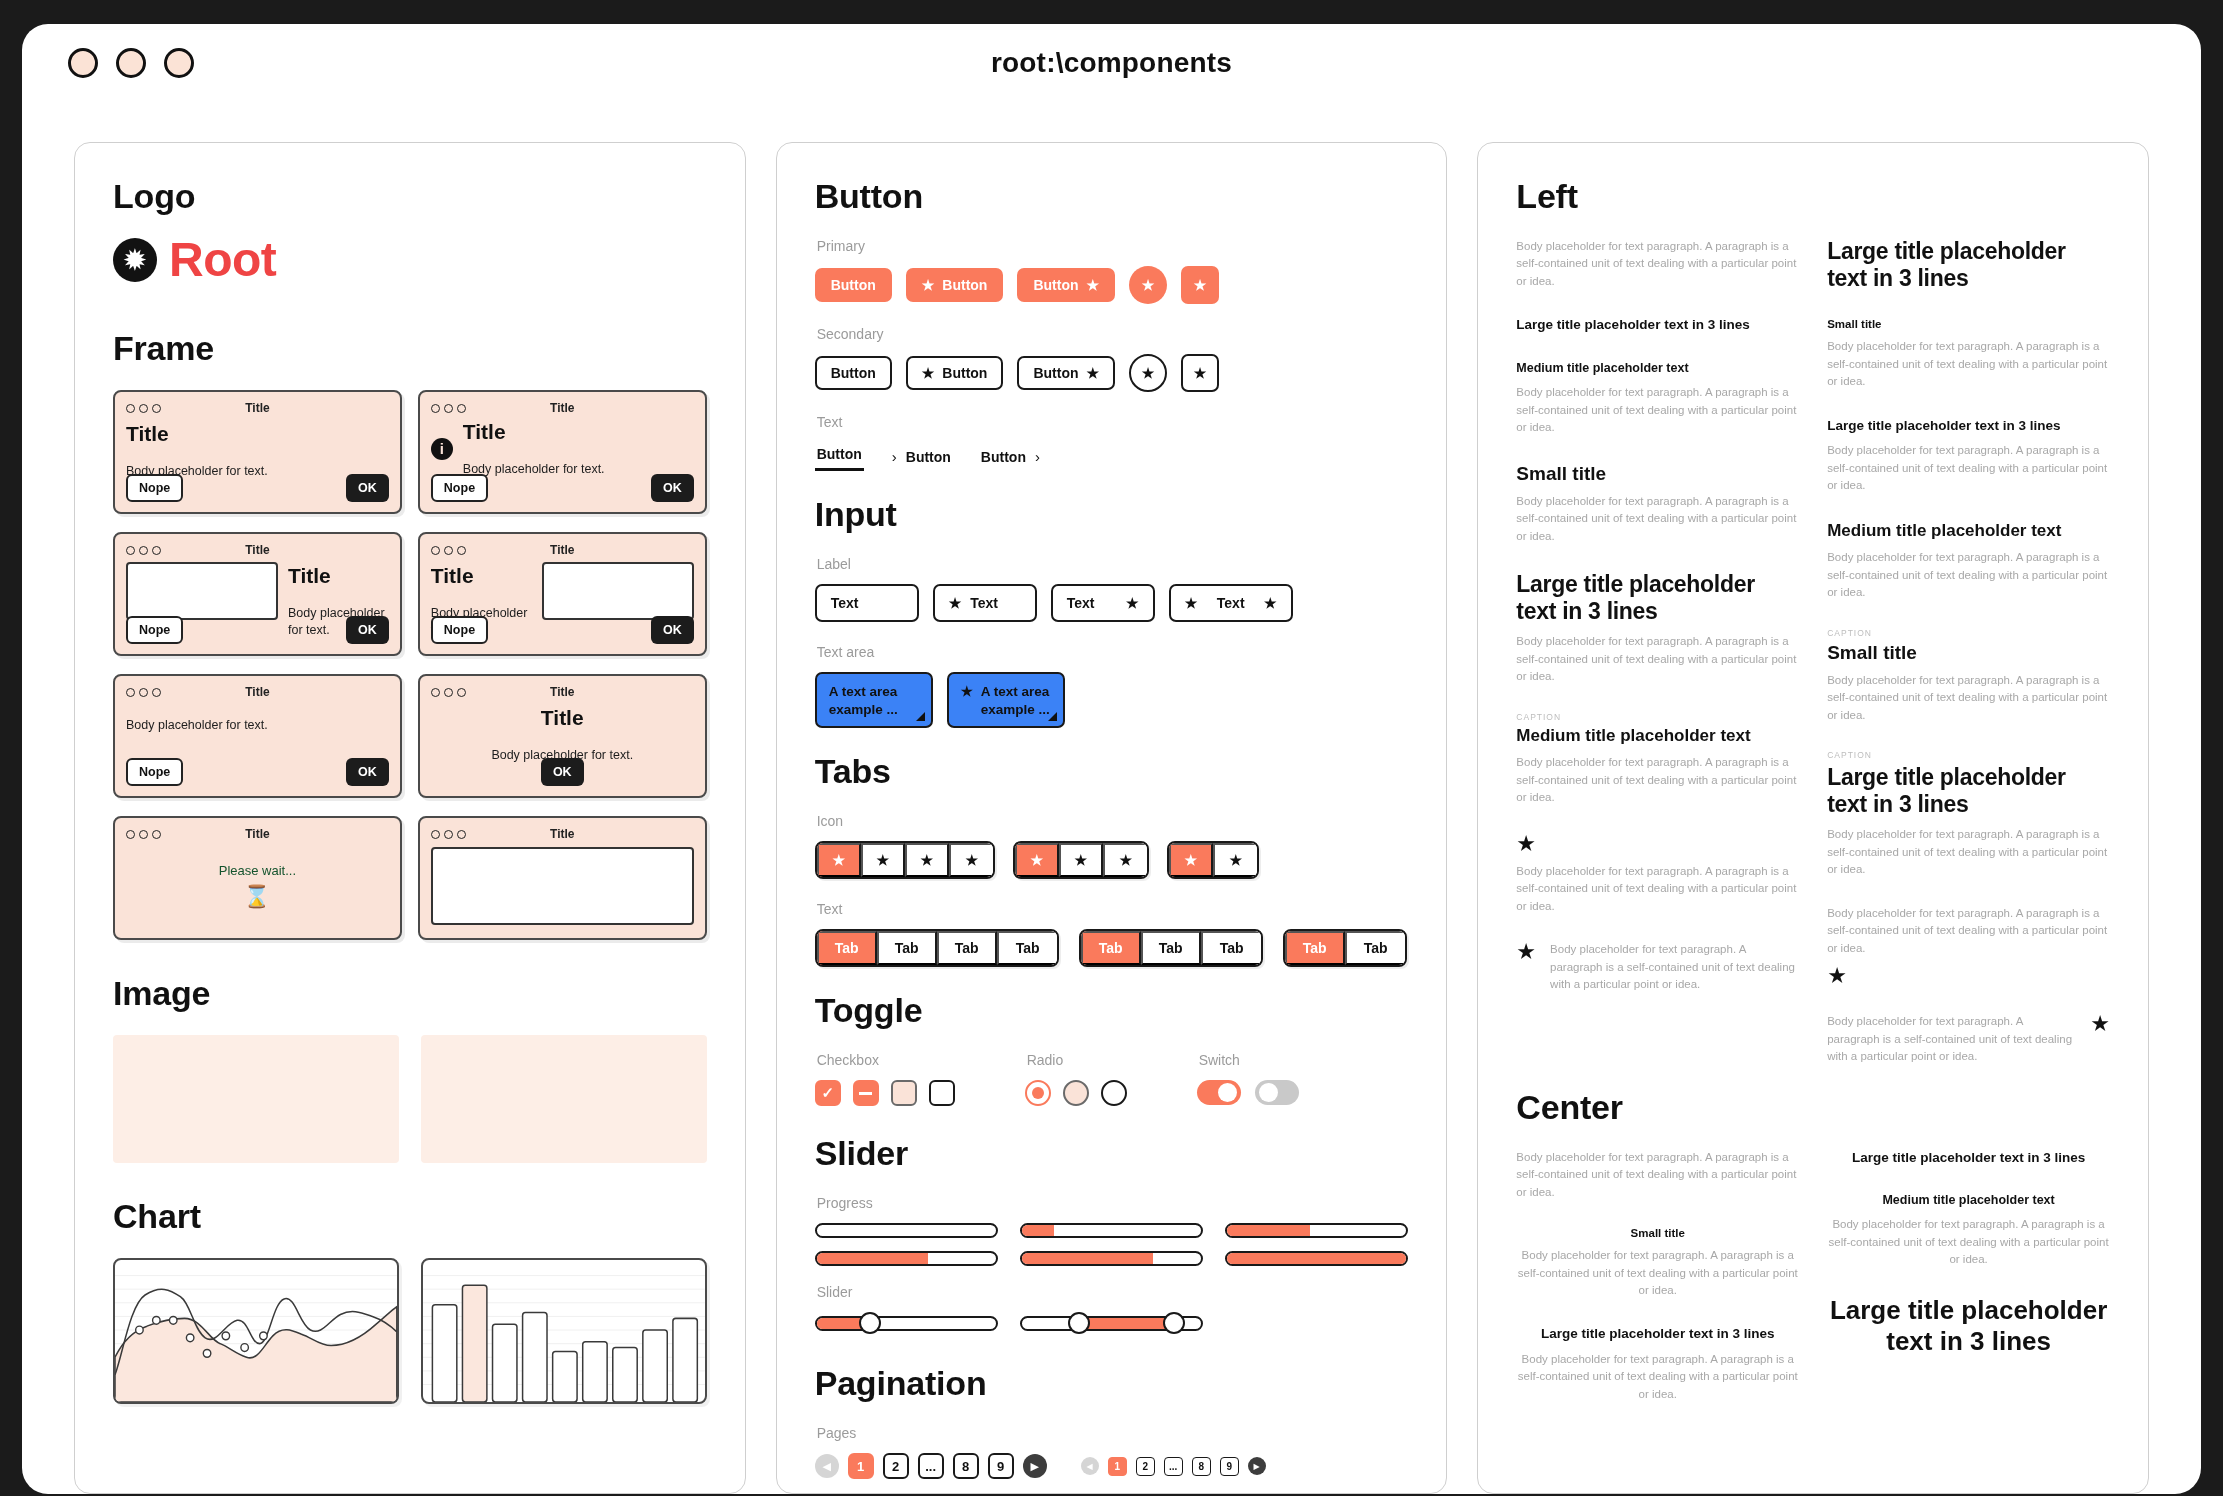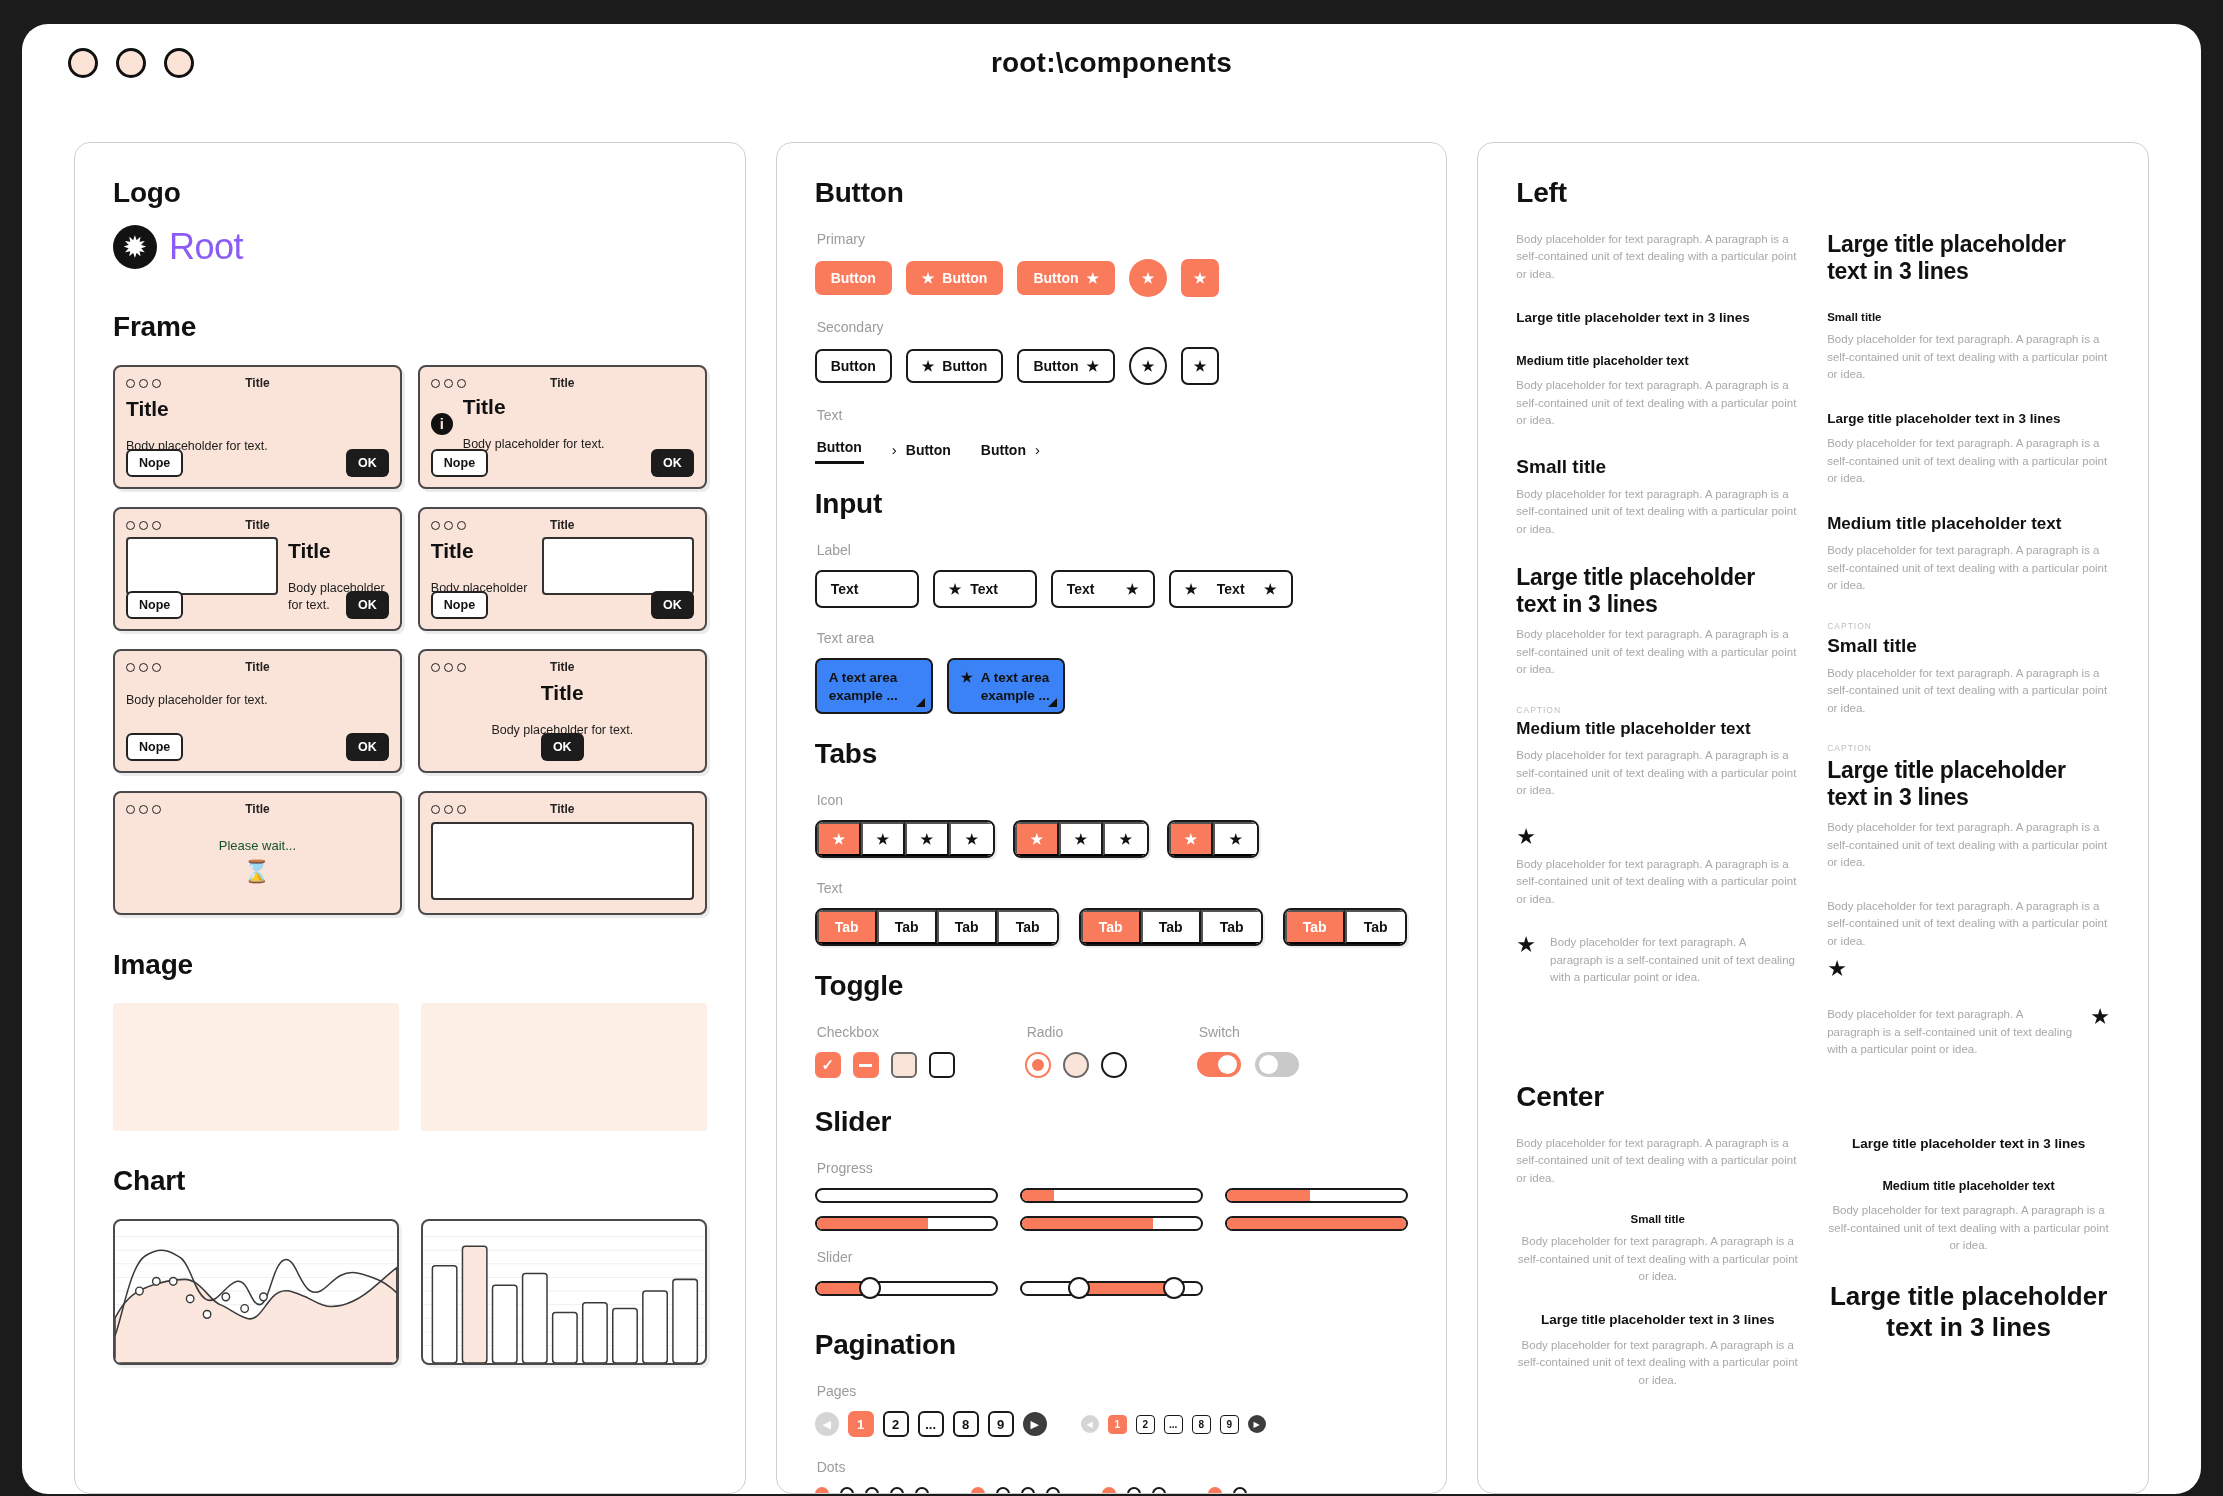--- a/index.html
+++ b/index.html
@@ -38,35 +38,35 @@
     border: 1.5px solid #cfcfcf;
     border-radius: 16px;
     padding: 34px 38px 0 38px;
     overflow: hidden;
   }
   .panel.col1 { width: 680px; }
   .panel.col2 { width: 680px; }
   .panel.col3 { width: 680px; }
 
   h2.sec {
-    font-size: 28px; font-weight: 700; color: #111;
+    font-size: 34px; font-weight: 700; color: #111;
     margin: 0 0 22px 0; letter-spacing: -0.2px;
   }
   h2.sec.tight { margin-bottom: 16px; }
   .sublabel { font-size: 14px; color: #9b9b9b; margin: 0 0 12px 2px; }
 
   
   .logo-row { display: flex; align-items: center; gap: 12px; margin-bottom: 42px; }
   .logo-mark {
     width: 44px; height: 44px; border-radius: 50%;
     background: #121212; color: #fff;
     display: flex; align-items: center; justify-content: center;
     font-size: 26px; font-weight: 700; line-height: 1;
   }
-  .logo-text { font-size: 36px; font-weight: 400; color: #8b5cf6; letter-spacing: -0.5px; }
+  .logo-text { font-size: 48px; font-weight: 700; color: #ef4444; letter-spacing: -0.5px; }
 
   
   .frame-grid { display: grid; grid-template-columns: 1fr 1fr; gap: 18px 16px; margin-bottom: 34px; }
   .fcard {
     background: #fae3d8;
     border: 2.5px solid #4a4a4a;
     border-radius: 8px;
     height: 124px;
     padding: 9px 11px 10px 11px;
     position: relative;

